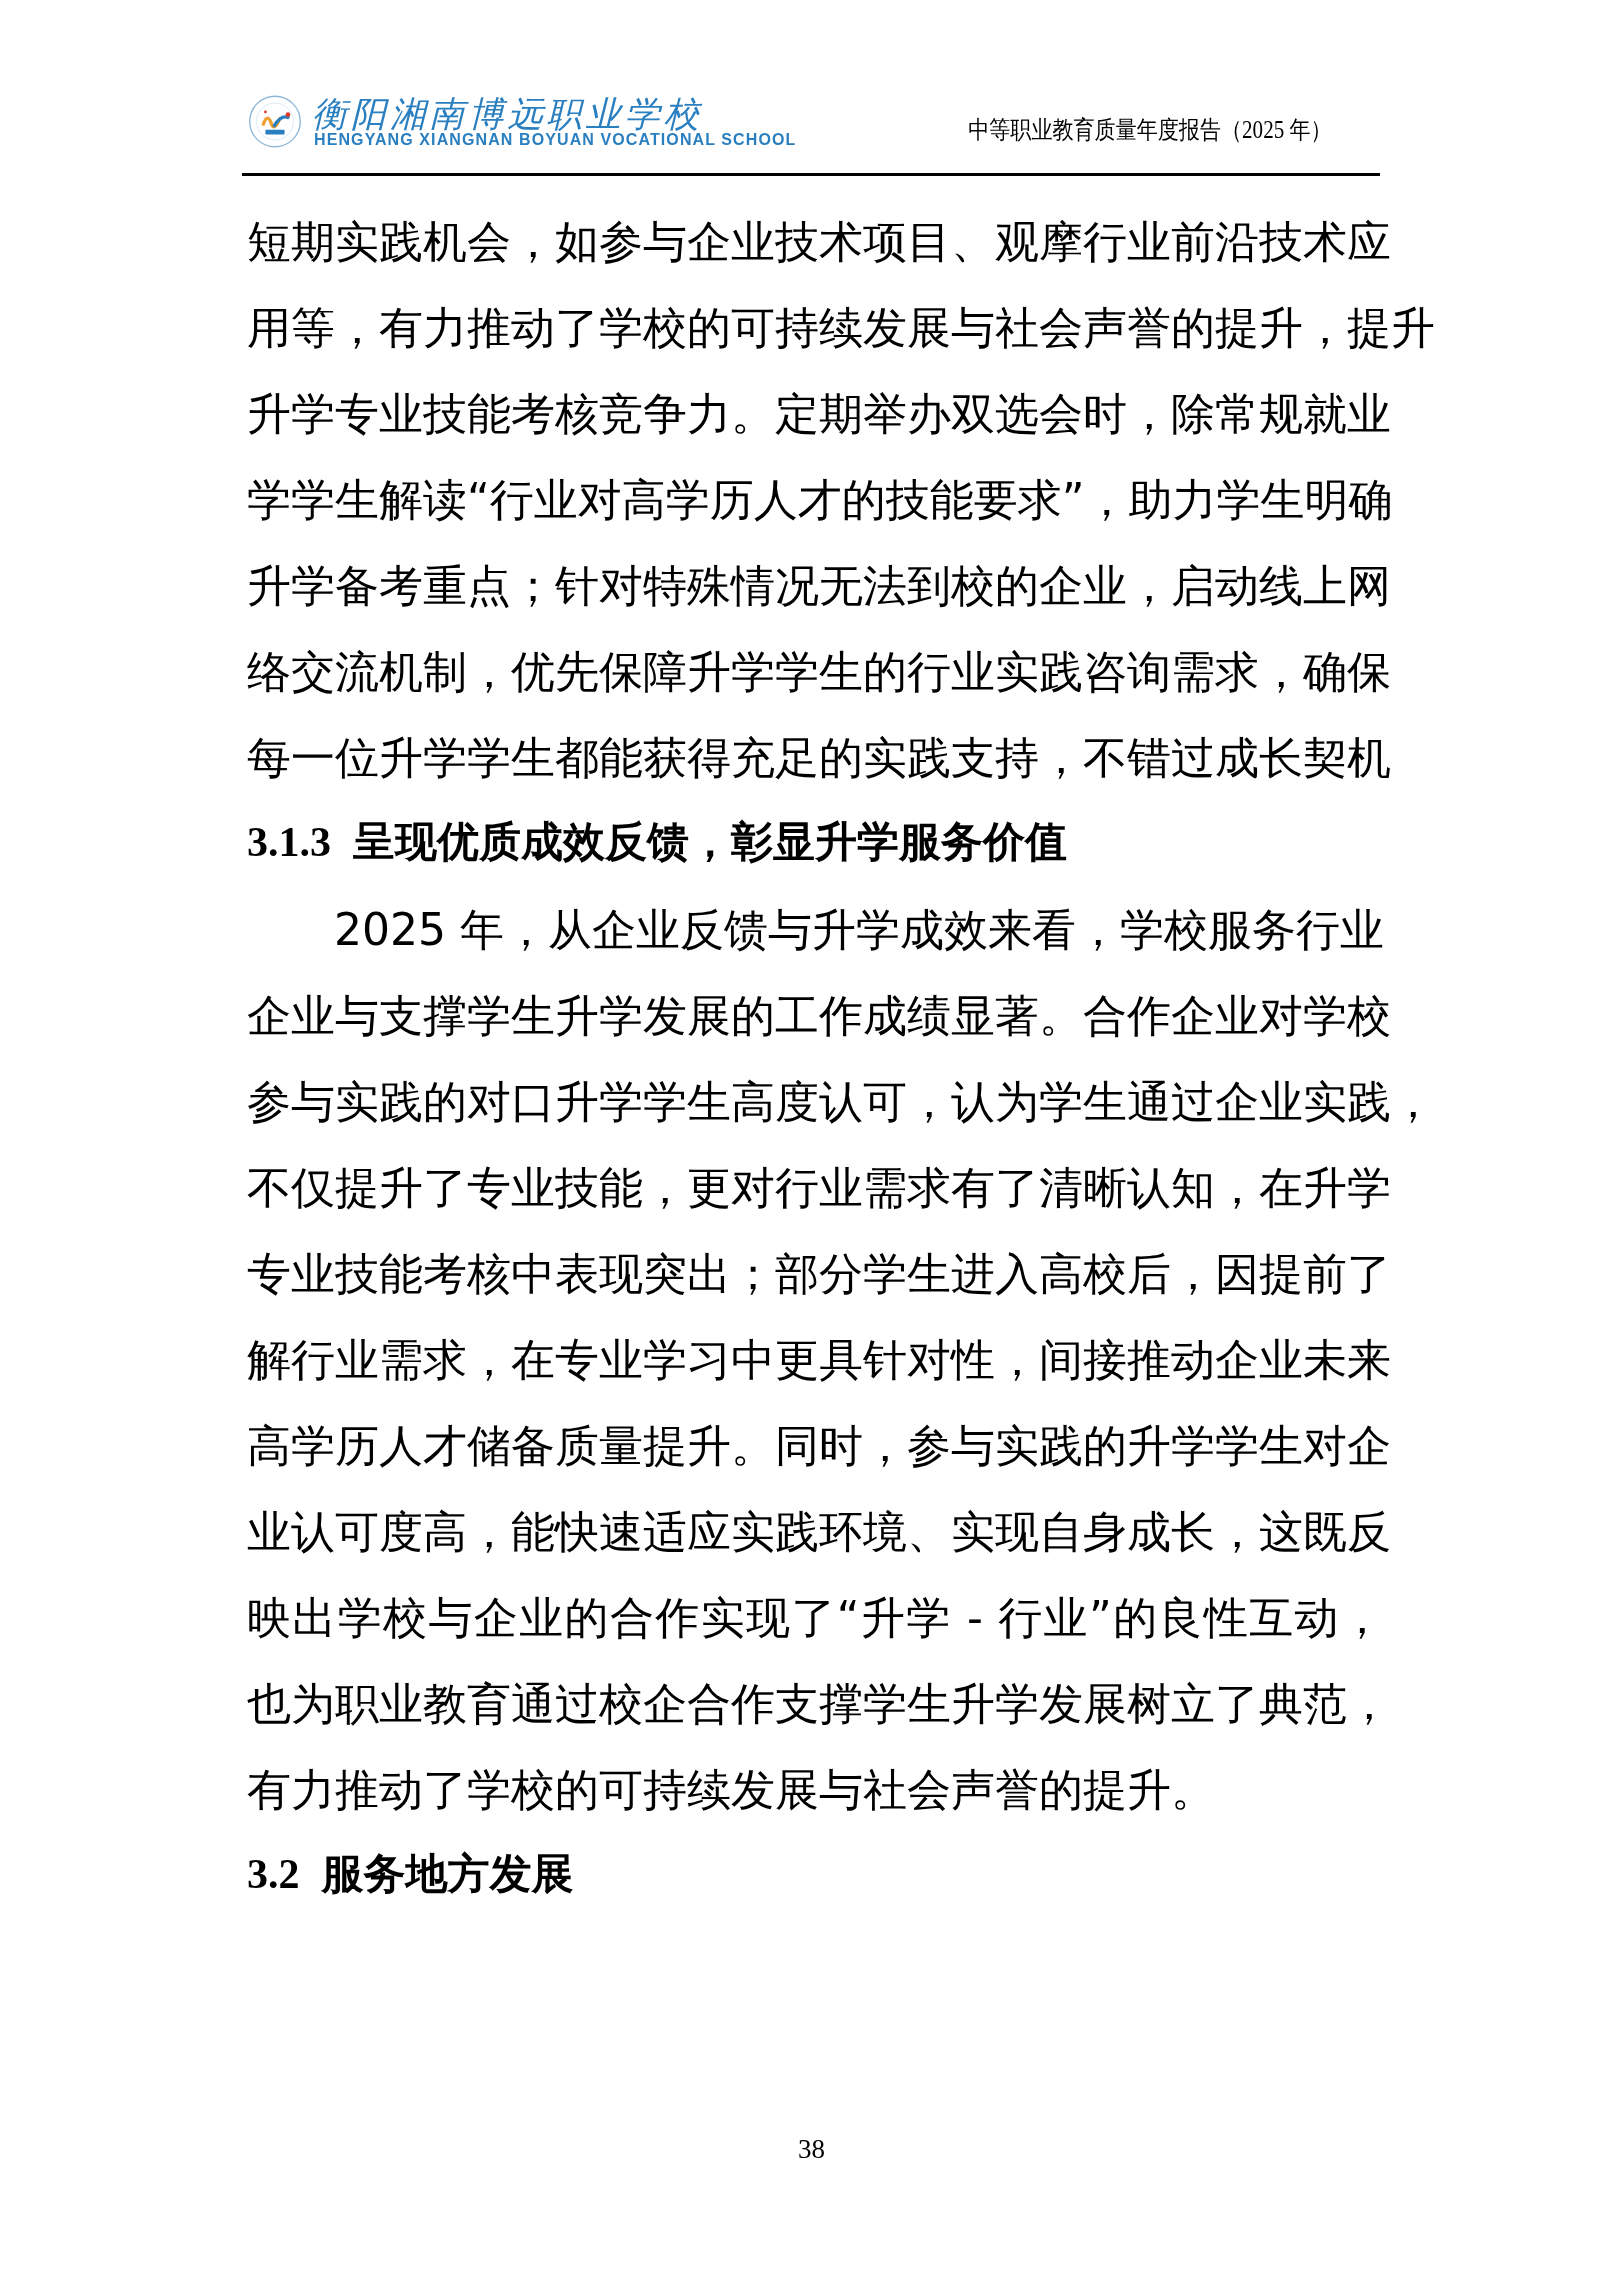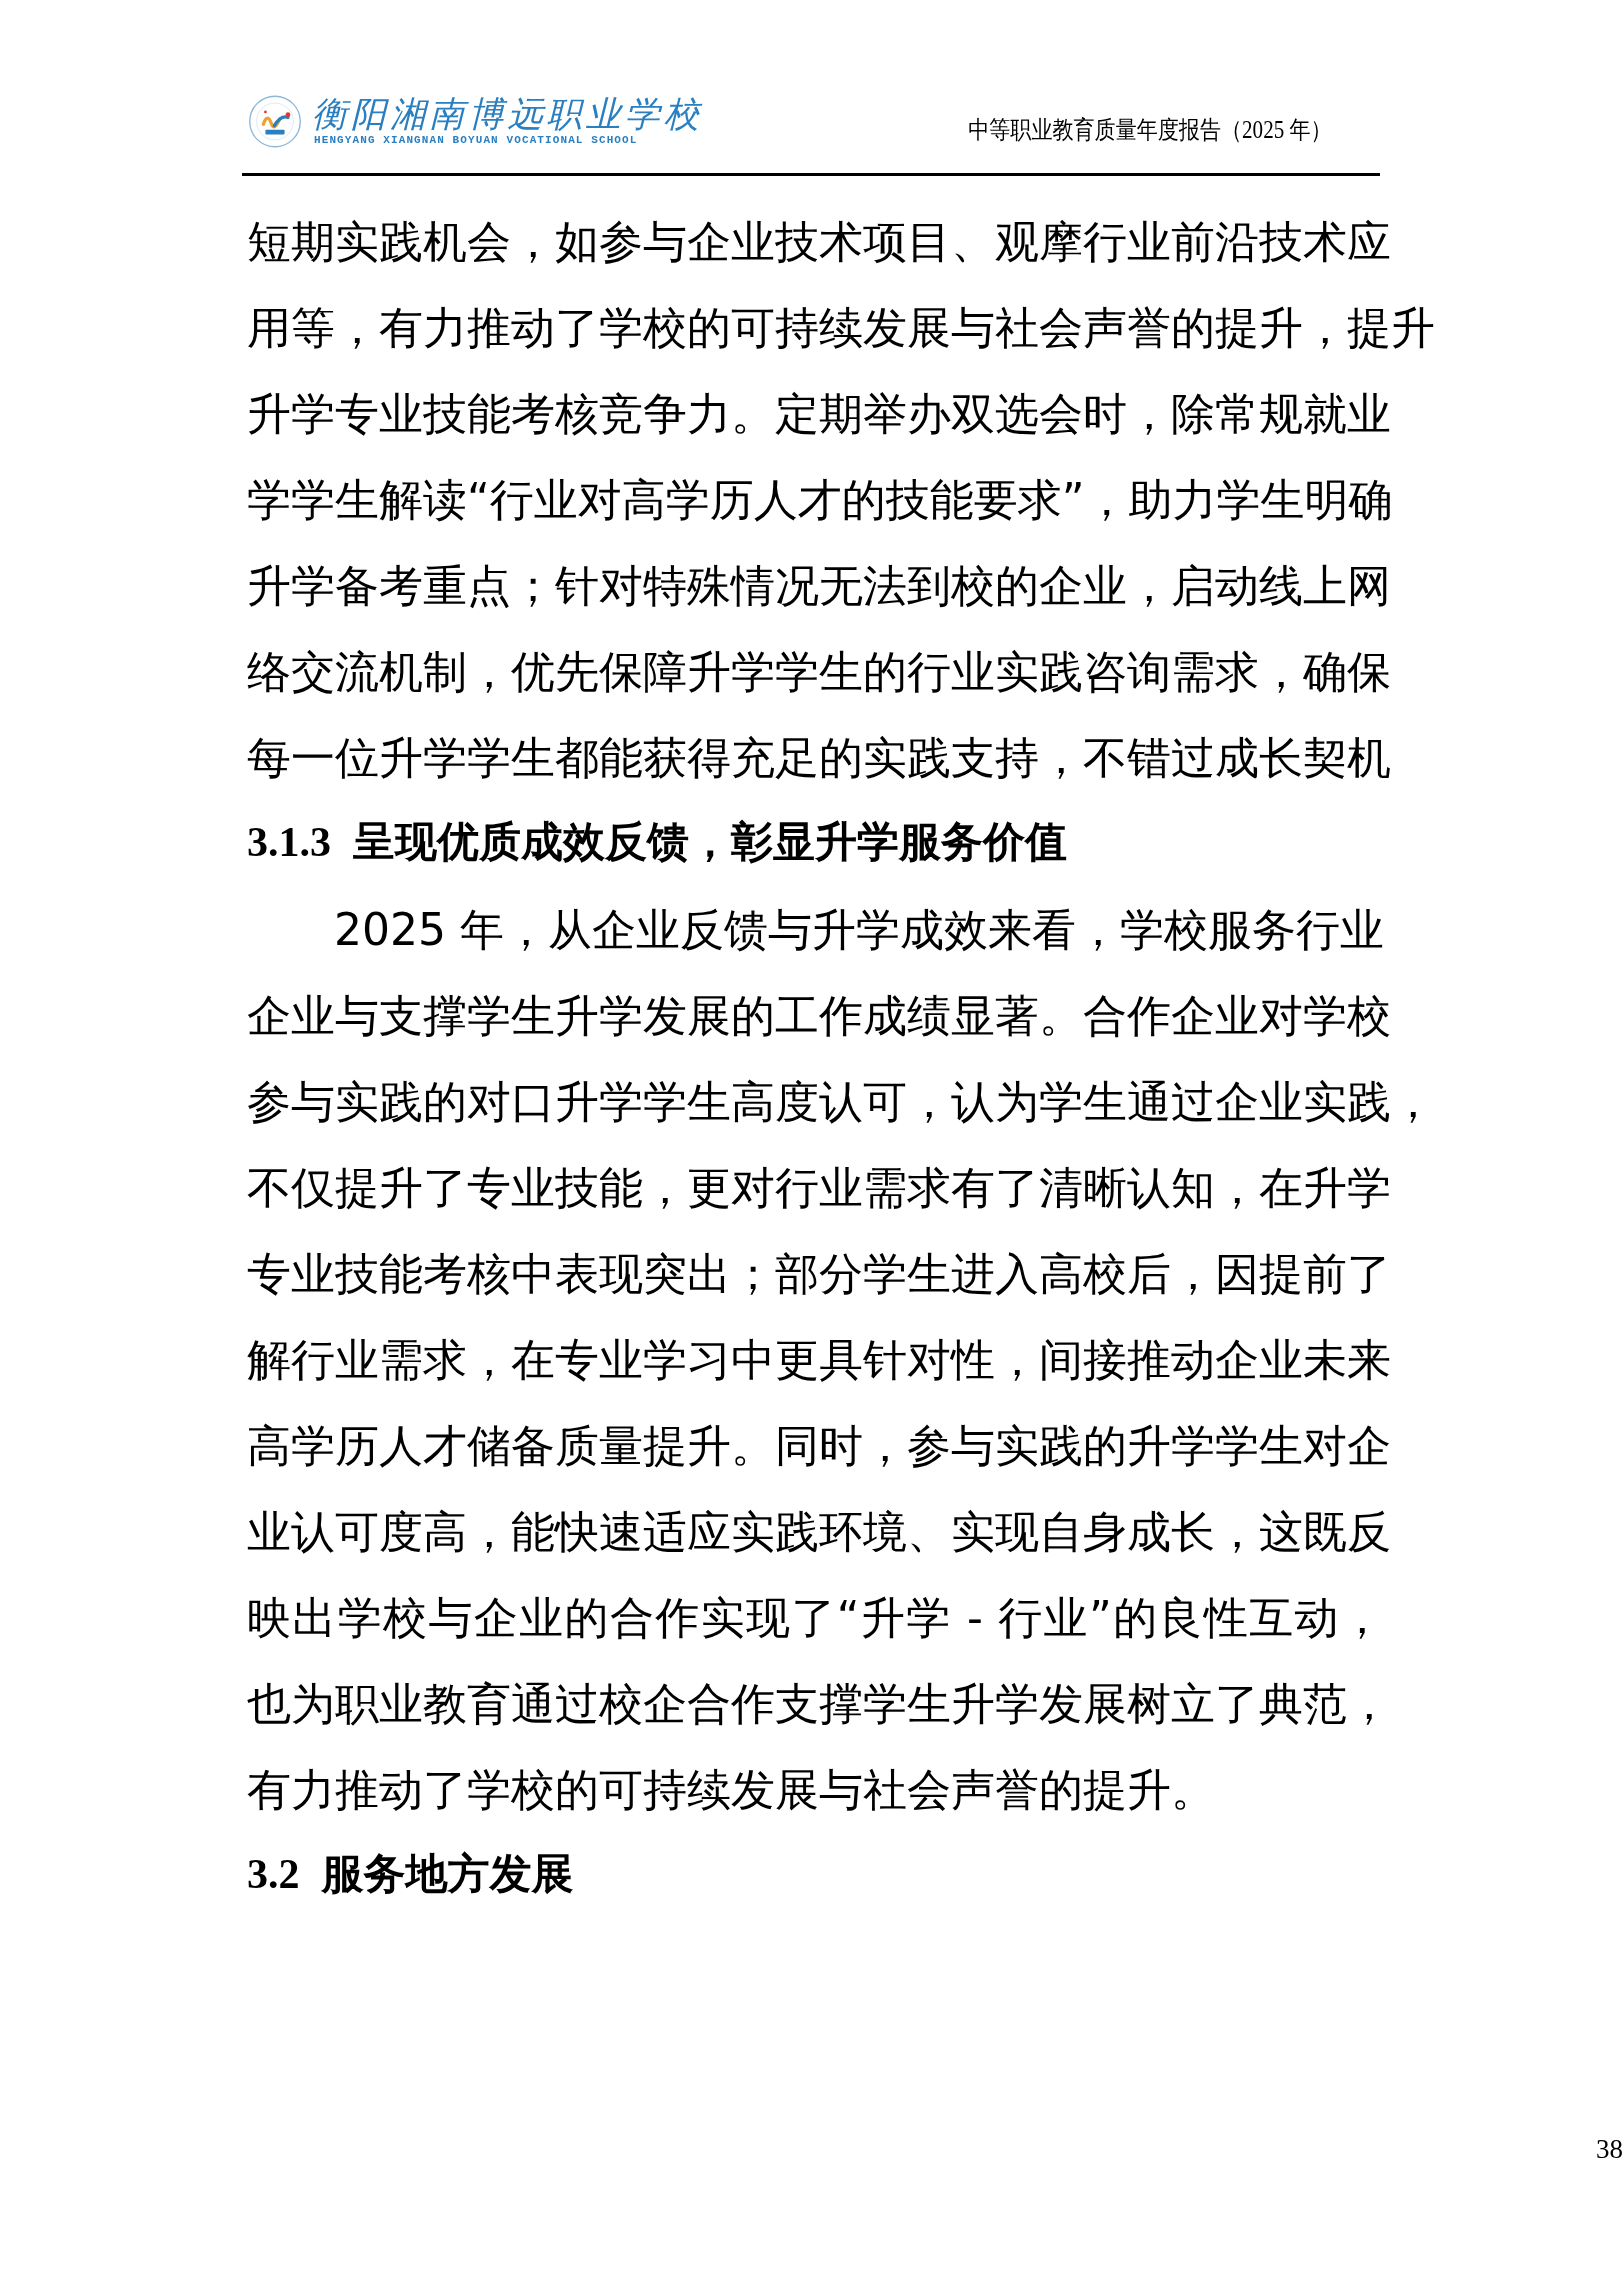--- a/index.html
+++ b/index.html
@@ -4,40 +4,40 @@
 <style>
   html, body { margin: 0; padding: 0; background: #ffffff; }
   body { width: 1623px; height: 2295px; position: relative; overflow: hidden;
          font-family: "DejaVu Serif", "Liberation Serif", serif; color: #000; }
 
   .header { position: absolute; left: 0; top: 0; width: 1577px; height: 184px; }
   .logo { position: absolute; left: 247px; top: 94px; width: 56px; height: 55px; }
   .school-cn { position: absolute; left: 312px; top: 95px; font-size: 35px; color: #2a7fc0;
                font-family: "DejaVu Serif", serif; letter-spacing: 4.1px; white-space: nowrap;
                font-style: italic; line-height: 38px; }
-  .school-en { position: absolute; left: 314px; top: 134px; font-size: 11px; color: #2a7fc0;
-               font-family: Liberation Mono, monospace; font-weight: bold; letter-spacing: 1.1px;
+  .school-en { position: absolute; left: 314px; top: 134px; font-size: 16px; color: #2a7fc0;
+               font-family: Liberation Sans, sans-serif; font-weight: bold; letter-spacing: 1.1px;
                white-space: nowrap; line-height: 12.3px; text-align: right; }
   .report-title { position: absolute; right: 245px; top: 115px; font-size: 24.5px;
                   font-family: "Liberation Serif", "DejaVu Serif", serif; white-space: nowrap;
                   line-height: 30px; transform: scaleX(0.86); transform-origin: right center; }
   .header-rule { position: absolute; left: 242px; top: 173px; width: 1138px; height: 2.7px; background: #000; }
 
   .content { position: absolute; left: 247px; top: 199px; width: 1137px; }
   .line { height: 86px; line-height: 86px; font-size: 44px; white-space: nowrap;
           text-align: justify; text-align-last: justify; overflow: visible;
           font-family: "DejaVu Sans", sans-serif; font-weight: normal; }
   .line.last { text-align-last: left; }
   .line.indent { padding-left: 87px; }
   .heading { height: 86px; line-height: 82px; font-size: 42px; font-weight: bold; white-space: nowrap;
              font-family: "DejaVu Sans", sans-serif; }
   .heading .num { font-family: "Liberation Serif", serif; font-weight: bold; margin-right: 22px; }
   .heading2 { margin-top: 0; }
 
-  .page-number { position: absolute; left: 0; width: 1623px; top: 2132px; text-align: right;
+  .page-number { position: absolute; left: 0; width: 1623px; top: 2132px; text-align: center;
                  font-size: 27px; font-family: "Liberation Serif", serif; line-height: 34px; }
 </style>
 </head>
 <body>
 
 <div class="header">
   <svg class="logo" viewBox="0 0 82 80">
     <circle cx="41" cy="40" r="37" fill="#ffffff" stroke="#8fb8d8" stroke-width="2"></circle>
     <circle cx="41" cy="40" r="27" fill="none" stroke="#cfe0ee" stroke-width="1"></circle>
     <path d="M24 44 Q30 26 36 44 Q40 54 48 36" fill="none" stroke="#f0a030" stroke-width="5" stroke-linecap="round"></path>

